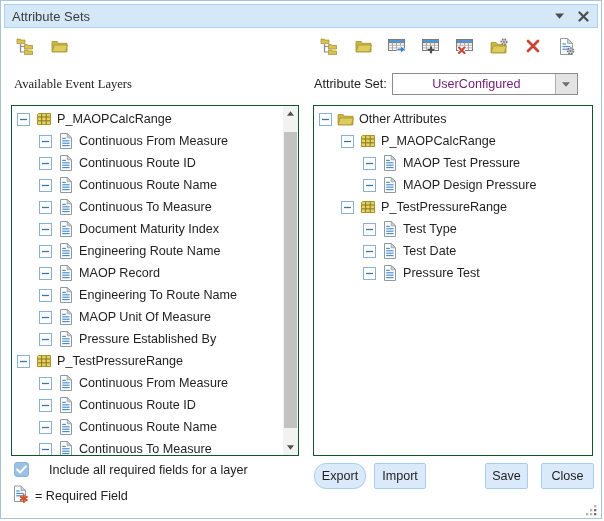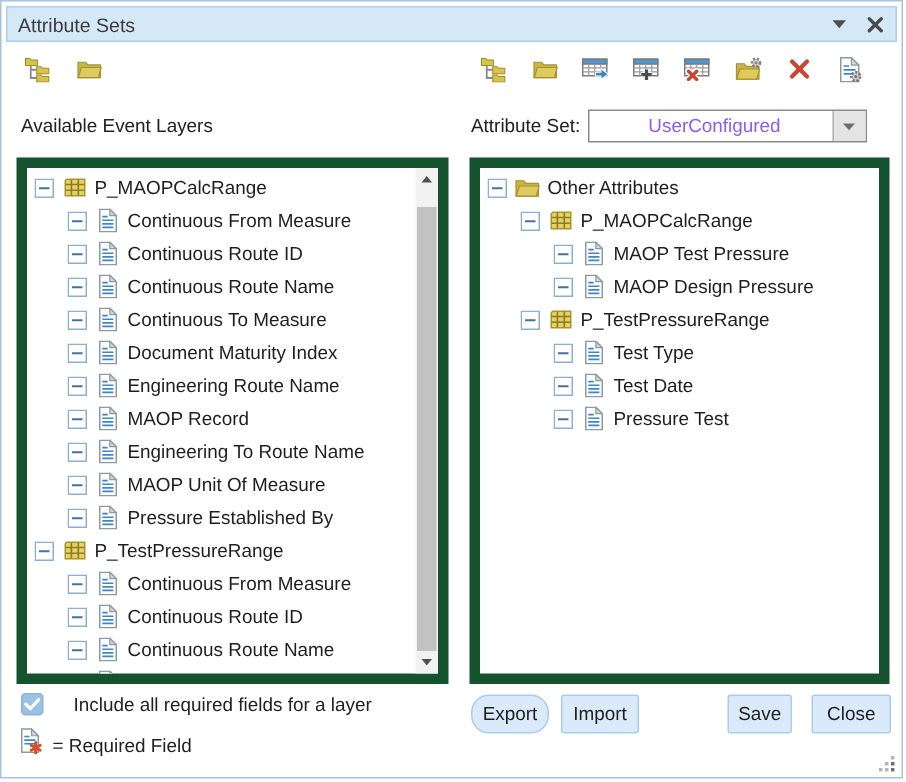--- a/index.html
+++ b/index.html
@@ -15,28 +15,28 @@
   
   .toolbar{position:absolute;left:0;top:31px;right:0;height:30px;}
   .tb-group{position:absolute;top:4px;display:flex;gap:14px;}
   .tb-group.left{left:14px;}
   .tb-group.right{left:318px;}
   .tool-btn{width:20px;height:20px;display:flex;align-items:center;justify-content:center;cursor:pointer;}
   .ticon{display:flex;align-items:center;justify-content:center;}
 
   
   .lbl{font-size:12.6px;color:#222;}
-  .avail-label{position:absolute;left:13px;top:76px;}
+  .avail-label{position:absolute;left:13px;top:76px;font-family:Liberation Serif, serif;}
   .attrset-row{position:absolute;left:313px;top:72px;display:flex;align-items:center;text-align:center;}
   .combo{margin-left:5px;width:186px;height:22px;border:1px solid #8c8c8c;background:#fff;box-sizing:border-box;display:flex;align-items:center;cursor:pointer;}
-  .combo-value{flex:1;font-size:12.6px;color:#8b5cf6;padding-left:5px;white-space:nowrap;overflow:hidden;}
+  .combo-value{flex:1;font-size:12.6px;color:#701a75;padding-left:5px;white-space:nowrap;overflow:hidden;}
   .combo-btn{width:21px;height:100%;background:#e4e4e4;border-left:1px solid #b0b0b0;display:flex;align-items:center;justify-content:center;}
 
   
-  .panel{position:absolute;top:104px;height:351px;background:#fff;border:7px solid #14532d;box-sizing:border-box;}
+  .panel{position:absolute;top:104px;height:351px;background:#fff;border:1px solid #14532d;box-sizing:border-box;}
   .panel.left{left:10px;width:288px;}
   .panel.right{left:312px;width:280px;}
   .tree{position:absolute;top:0;left:0;bottom:0;overflow:hidden;padding-top:2px;}
   .panel.left .tree{right:15px;}
   .panel.right .tree{right:0;}
   .tree-row{height:22px;display:flex;align-items:center;gap:5px;box-sizing:border-box;white-space:nowrap;cursor:default;}
   .expander{width:13px;height:13px;display:flex;align-items:center;justify-content:center;flex:0 0 auto;cursor:pointer;}
   .node-icon{width:17px;display:flex;align-items:center;justify-content:center;flex:0 0 auto;}
   .node-label{font-size:12.6px;color:#1f1f1f;}
 

